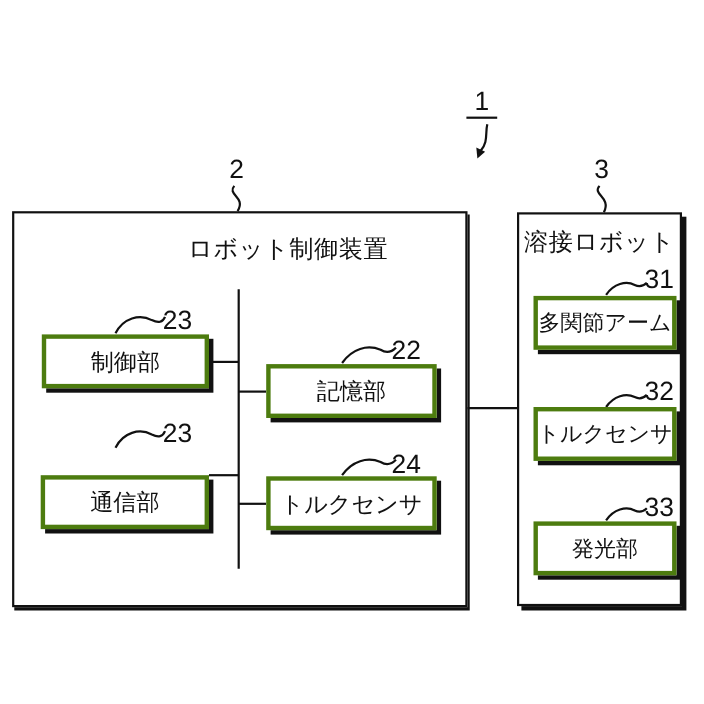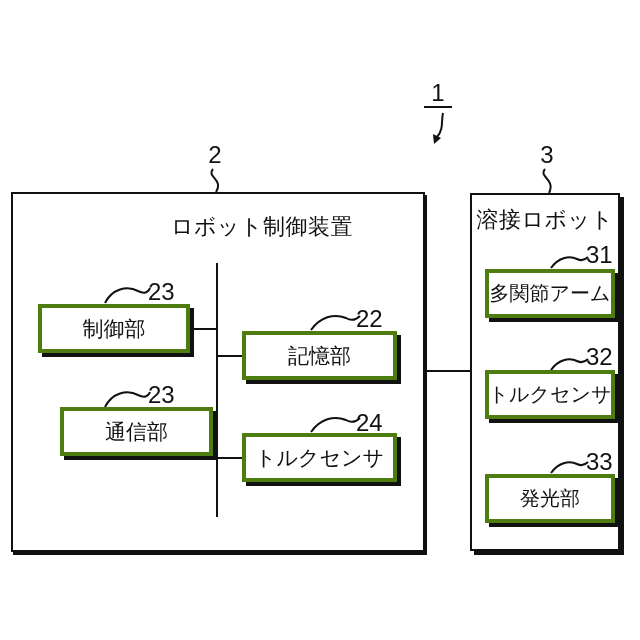--- a/index.html
+++ b/index.html
@@ -33,21 +33,21 @@
     box-sizing: border-box;
     border: 4px solid #4d7c0f;
     background: #ffffff;
     box-shadow: 4px 4px 0 #111;
     display: flex; align-items: center; justify-content: center;
     font-size: 21px;
     white-space: nowrap;
   }
   .block.b21 { left: 38px;  top: 304px; width: 152px; height: 49px; }
   .block.b22 { left: 242px; top: 331px; width: 155px; height: 49px; }
-  .block.b23 { left: 37px;  top: 407px; width: 153px; height: 49px; margin-left: 23px; }
+  .block.b23 { left: 37px;  top: 432px; width: 153px; height: 49px; }
   .block.b24 { left: 242px; top: 433px; width: 155px; height: 49px; }
   .block.b31 { left: 485px; top: 269px; width: 130px; height: 49px; font-size: 20px; }
   .block.b32 { left: 485px; top: 370px; width: 130px; height: 49px; font-size: 20px; }
   .block.b33 { left: 485px; top: 474px; width: 130px; height: 49px; font-size: 20px; }
   .ref {
     position: absolute;
     font-size: 24px;
     line-height: 1.05;
     white-space: nowrap;
   }

